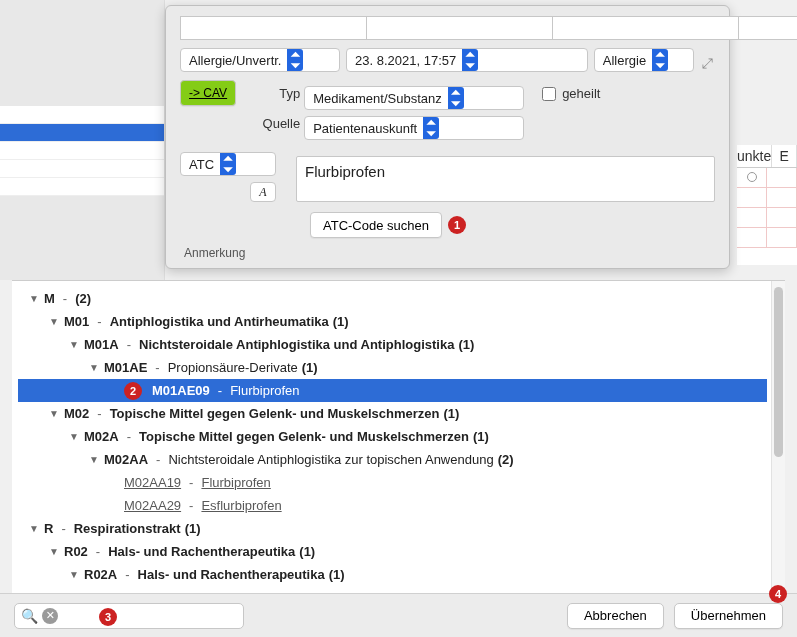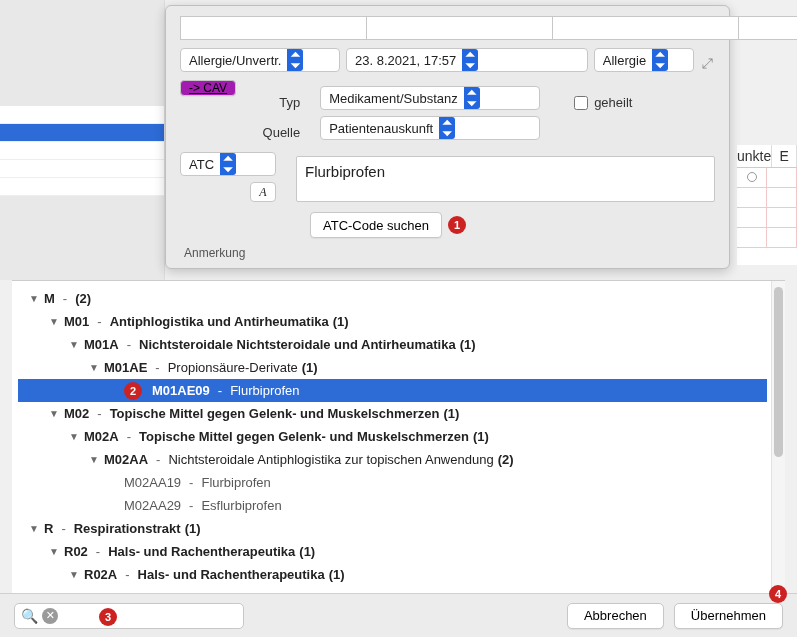--- a/index.html
+++ b/index.html
@@ -76,28 +76,28 @@
   .mac-select .stepper::before, .mac-select .stepper::after {
     content:""; flex:1;
     background-repeat:no-repeat; background-position:center;
   }
   .mac-select .stepper::before { background-image: linear-gradient(#fff,#fff); clip-path: polygon(50% 25%, 80% 70%, 20% 70%); }
   .mac-select .stepper::after  { background-image: linear-gradient(#fff,#fff); clip-path: polygon(20% 30%, 80% 30%, 50% 75%); }
   .datetime { flex:1; }
   .expand-ico { color:#888; font-size:14px; padding:0 2px; cursor:pointer; }
 
   .cav-btn {
-    background:#a21caf; border:1px solid #c7c7c7; border-radius:4px;
-    height:16px; padding:0 8px; font-size:12px; cursor:pointer;
+    background:#84cc16; border:1px solid #c7c7c7; border-radius:4px;
+    height:26px; padding:0 8px; font-size:12px; cursor:pointer;
     display:inline-flex; align-items:center;
     box-shadow:0 1px 1px rgba(0,0,0,.05);
     text-decoration:underline;
   }
   .form-rows { margin-top:6px; }
-  .form-row { display:flex; align-items:flex-end; gap:20px; margin-bottom:6px; }
+  .form-row { display:flex; align-items:flex-start; gap:4px; margin-bottom:6px; }
   .form-label { width:50px; text-align:right; color:#333; }
   .form-row .mac-select.wide { flex:0 0 220px; }
   .chk { display:flex; align-items:center; gap:6px; margin-left:14px; color:#333; }
   .chk input { width:14px; height:14px; border:1px solid #bbb; }
 
   .atc-row { display:flex; align-items:flex-end; gap:20px; margin-top:6px; }
   .atc-col { display:flex; flex-direction:column; gap:6px; align-items:flex-end; }
   .font-btn {
     width:26px; height:20px; border:1px solid #c7c7c7; border-radius:4px;
     background:#fff; font-family:serif; font-style:italic; text-align:center;
@@ -150,21 +150,21 @@
   .node .code { font-weight:700; }
   .node .sep { padding:0 4px; color:#666; }
   .node .name {}
   .node .count { font-weight:700; }
   .lv1 { padding-left:10px; }
   .lv2 { padding-left:30px; }
   .lv3 { padding-left:50px; }
   .lv4 { padding-left:70px; }
   .lv5 { padding-left:90px; }
   .node.bold .code, .node.bold .name, .node.bold .count { font-weight:700; }
-  .node.sub .code, .node.sub .name { color:#585858; font-weight:400; }
+  .node.sub .code, .node.sub .name { color:#585858; font-weight:400;text-decoration:underline; }
   .node.selected {
     background:#2d6cd6; color:#fff; border-radius:0;
   }
   .node.selected .code, .node.selected .name, .node.selected .sep { color:#fff; }
   .badge-inline { margin-right:6px; }
 
   
   .footer {
     position:absolute; left:0; right:0; bottom:0; height:44px;
     display:flex; align-items:center; gap:10px;
@@ -317,21 +317,21 @@
         <span class="disclosure">▼</span>
         <span class="code">M01</span>
         <span class="sep"> - </span>
         <span class="name">Antiphlogistika und Antirheumatika</span>
         <span class="count"> (1)</span>
       </div>
       <div class="node lv3 bold">
         <span class="disclosure">▼</span>
         <span class="code">M01A</span>
         <span class="sep"> - </span>
-        <span class="name">Nichtsteroidale Nichtsteroidale und Antirheumatika</span>
+        <span class="name">Nichtsteroidale Antiphlogistika und Antiphlogistika</span>
         <span class="count"> (1)</span>
       </div>
       <div class="node lv4">
         <span class="disclosure">▼</span>
         <span class="code">M01AE</span>
         <span class="sep"> - </span>
         <span class="name">Propionsäure-Derivate</span>
         <span class="count"> (1)</span>
       </div>
       <div class="node lv5 selected">

